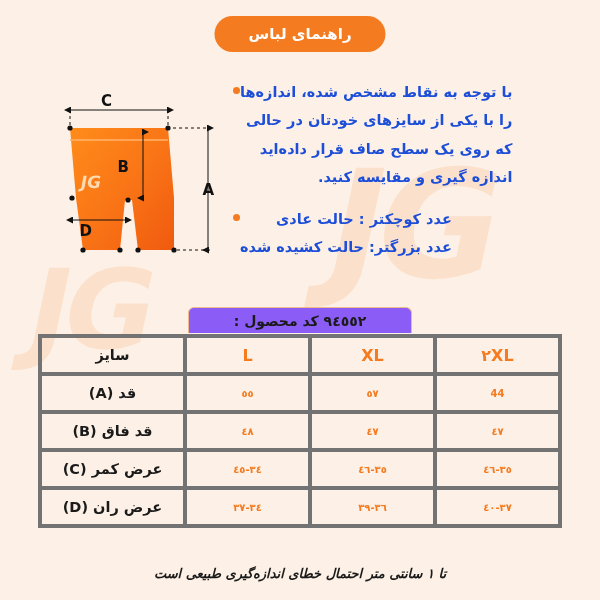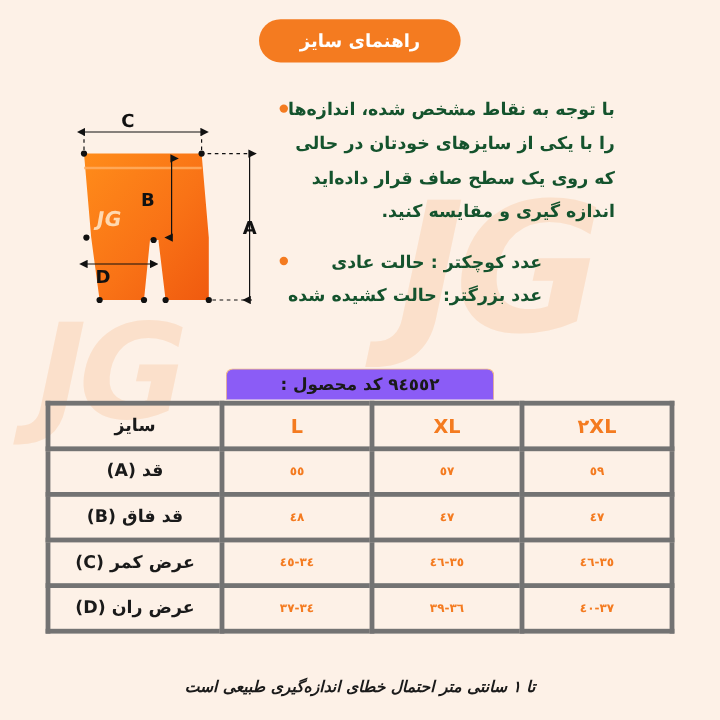--- a/index.html
+++ b/index.html
@@ -81,21 +81,21 @@
     width: 7px; height: 7px;
     border-radius: 50%;
     background: #f47b20;
     margin-top: 9px;
     margin-right: 0;
     margin-left: 8px;
     flex: 0 0 auto;
   }
   .bullet-text {
     font-size: 14.5px;
-    color: #14532d;
+    color: #1d4ed8;
     line-height: 1.95;
     font-weight: 700;
   }
   .bullet-text .l2 { display: block; }
 
   
   .code-bar {
     position: absolute;
     left: 188px; top: 307px;
     width: 224px;
@@ -173,21 +173,21 @@
   }
 </style>
 </head>
 <body>
 
 <div id="page">
 
   <div class="wm wm1">JG</div>
   <div class="wm wm2">JG</div>
 
-  <div class="header-pill">راهنمای سایز</div>
+  <div class="header-pill">راهنمای لباس</div>
 
   <div class="diagram">
     <svg width="210" height="215" viewBox="0 0 210 215" xmlns="http://www.w3.org/2000/svg">
       <defs>
         <linearGradient id="shortsGrad" x1="0" y1="0" x2="1" y2="1">
           <stop offset="0%" stop-color="#ff8c1a"></stop>
           <stop offset="55%" stop-color="#f97316"></stop>
           <stop offset="100%" stop-color="#f05a0f"></stop>
         </linearGradient>
         <marker id="arrL" markerWidth="7" markerHeight="7" refX="6" refY="3.5" orient="auto">
@@ -280,21 +280,21 @@
       <thead>
         <tr>
           <th class="hdr-size">۲XL</th>
           <th class="hdr-size">XL</th>
           <th class="hdr-size">L</th>
           <th class="hdr-label">سایز</th>
         </tr>
       </thead>
       <tbody>
         <tr>
-          <td class="val">٥٩</td>
+          <td class="val">44</td>
           <td class="val">٥٧</td>
           <td class="val">٥٥</td>
           <td class="row-label">قد (A)</td>
         </tr>
         <tr>
           <td class="val">٤٧</td>
           <td class="val">٤٧</td>
           <td class="val">٤٨</td>
           <td class="row-label">قد فاق (B)</td>
         </tr>

